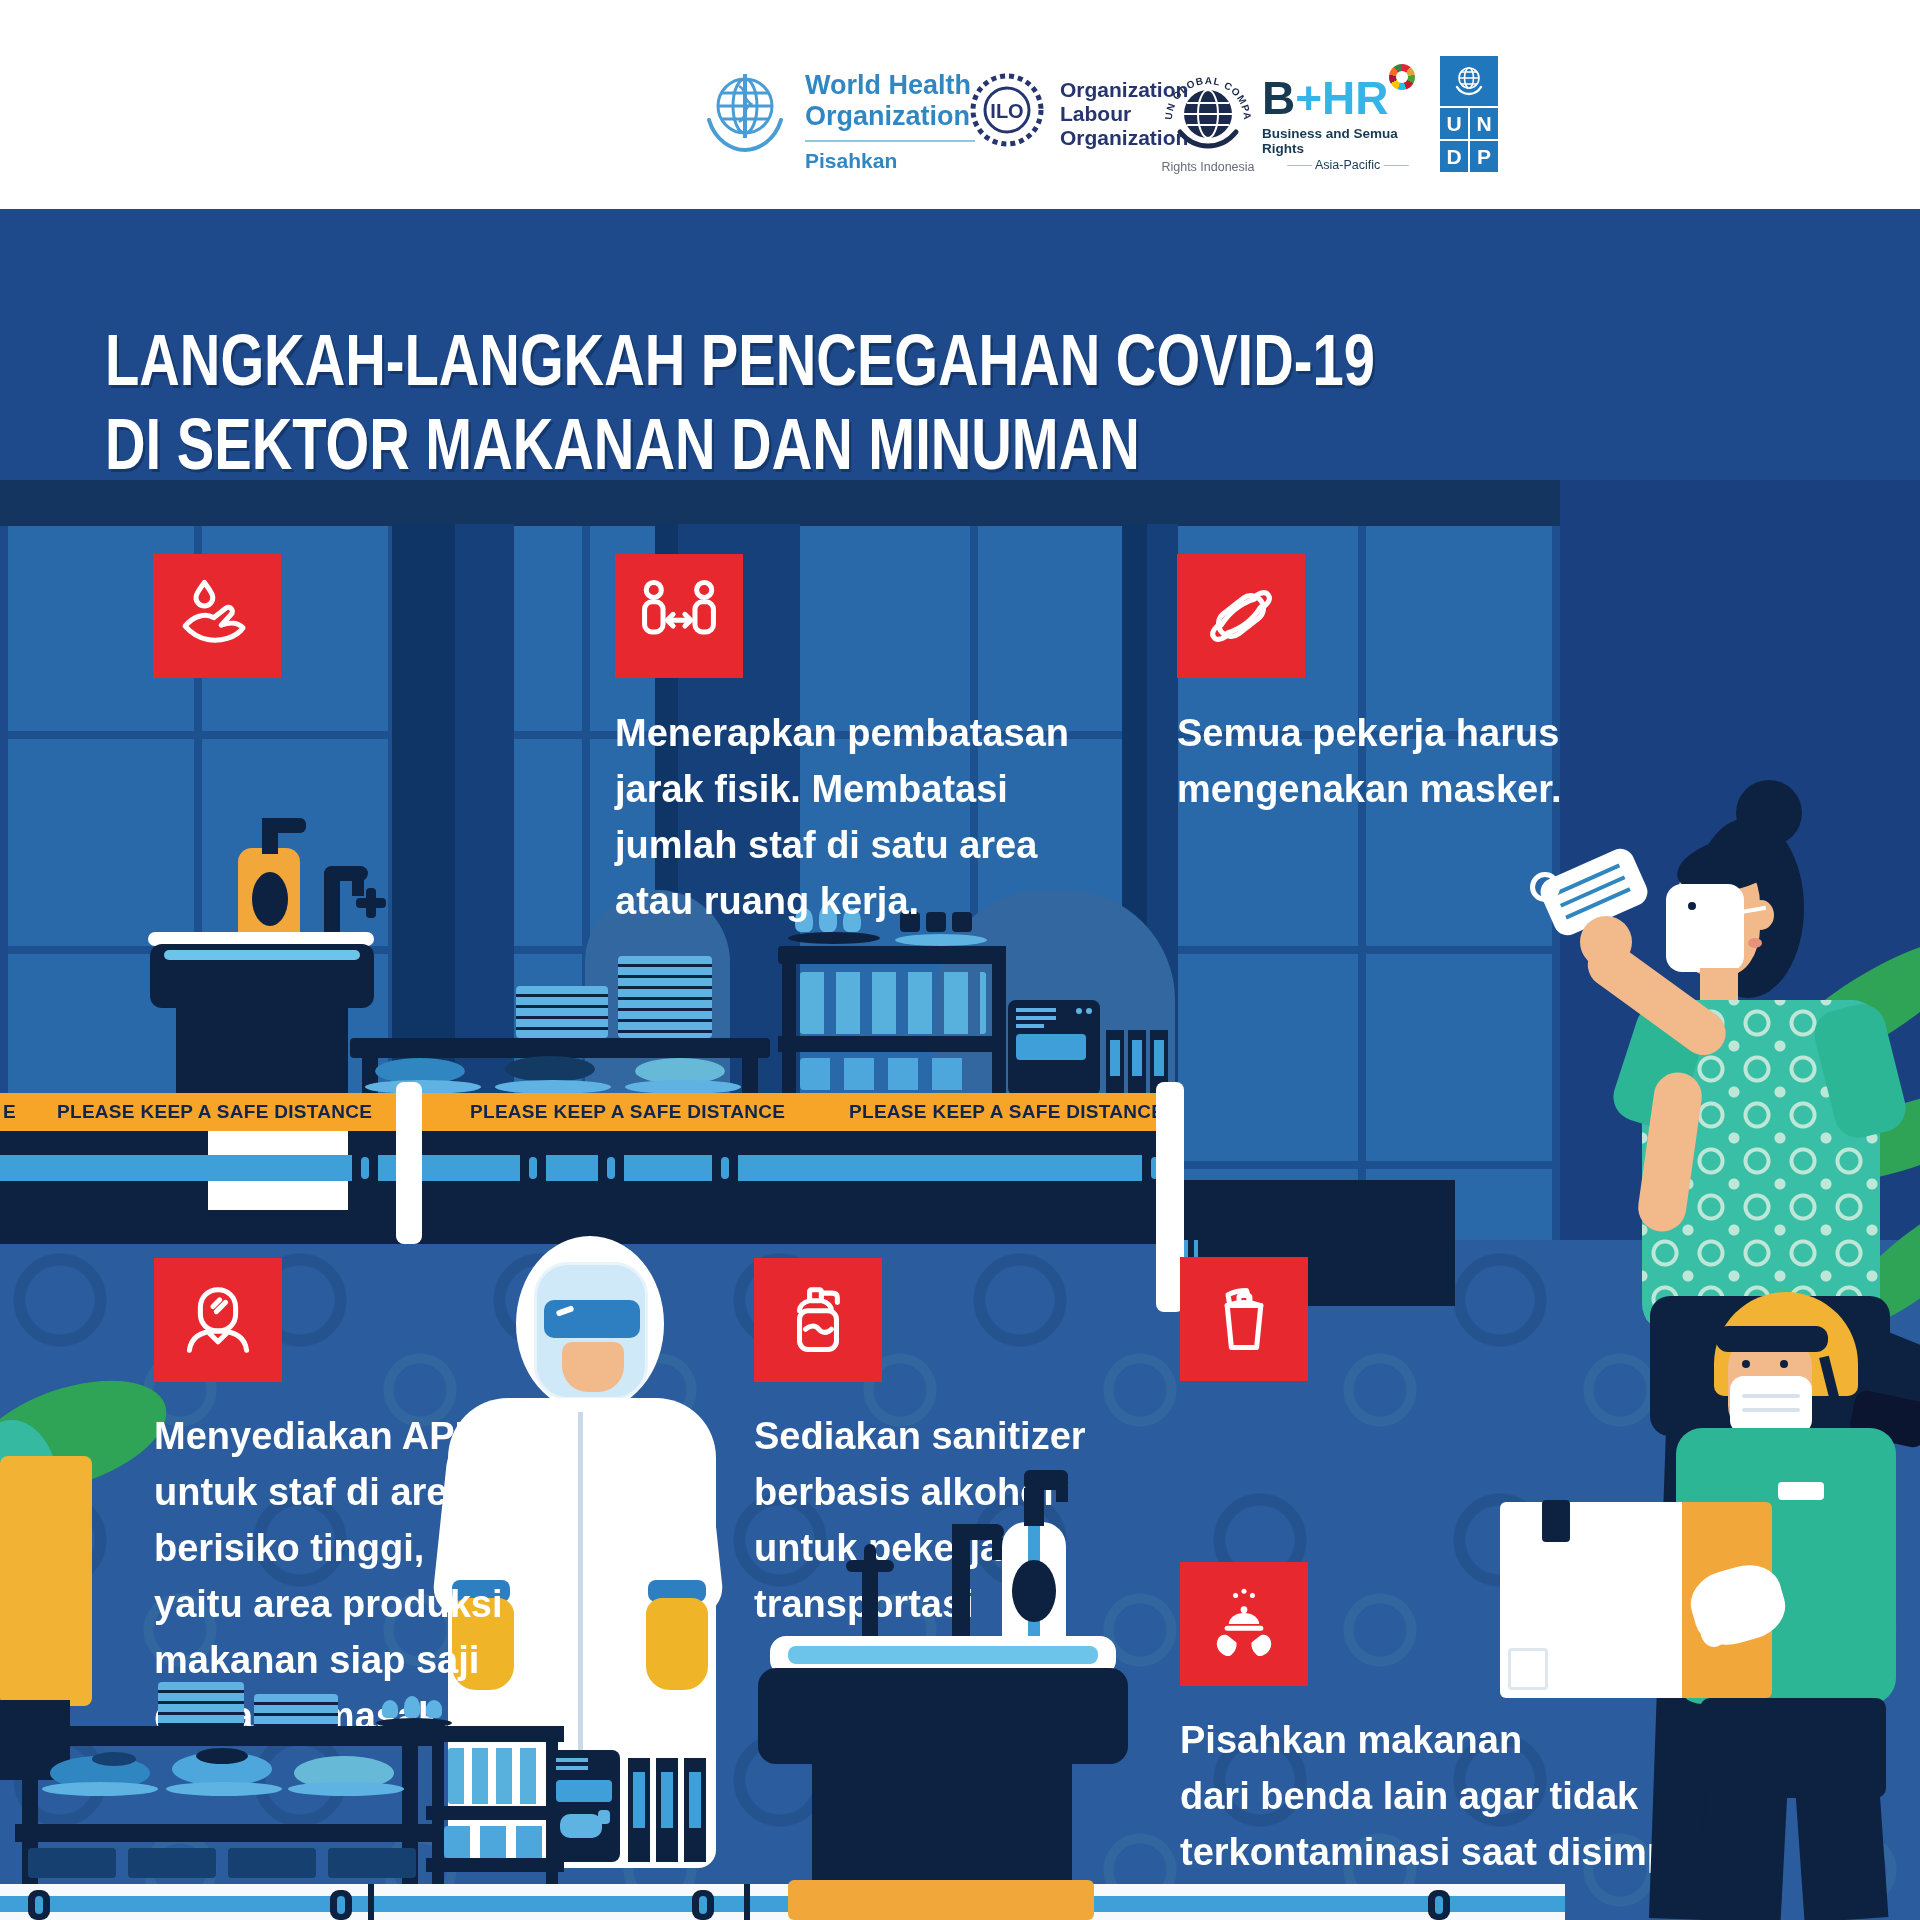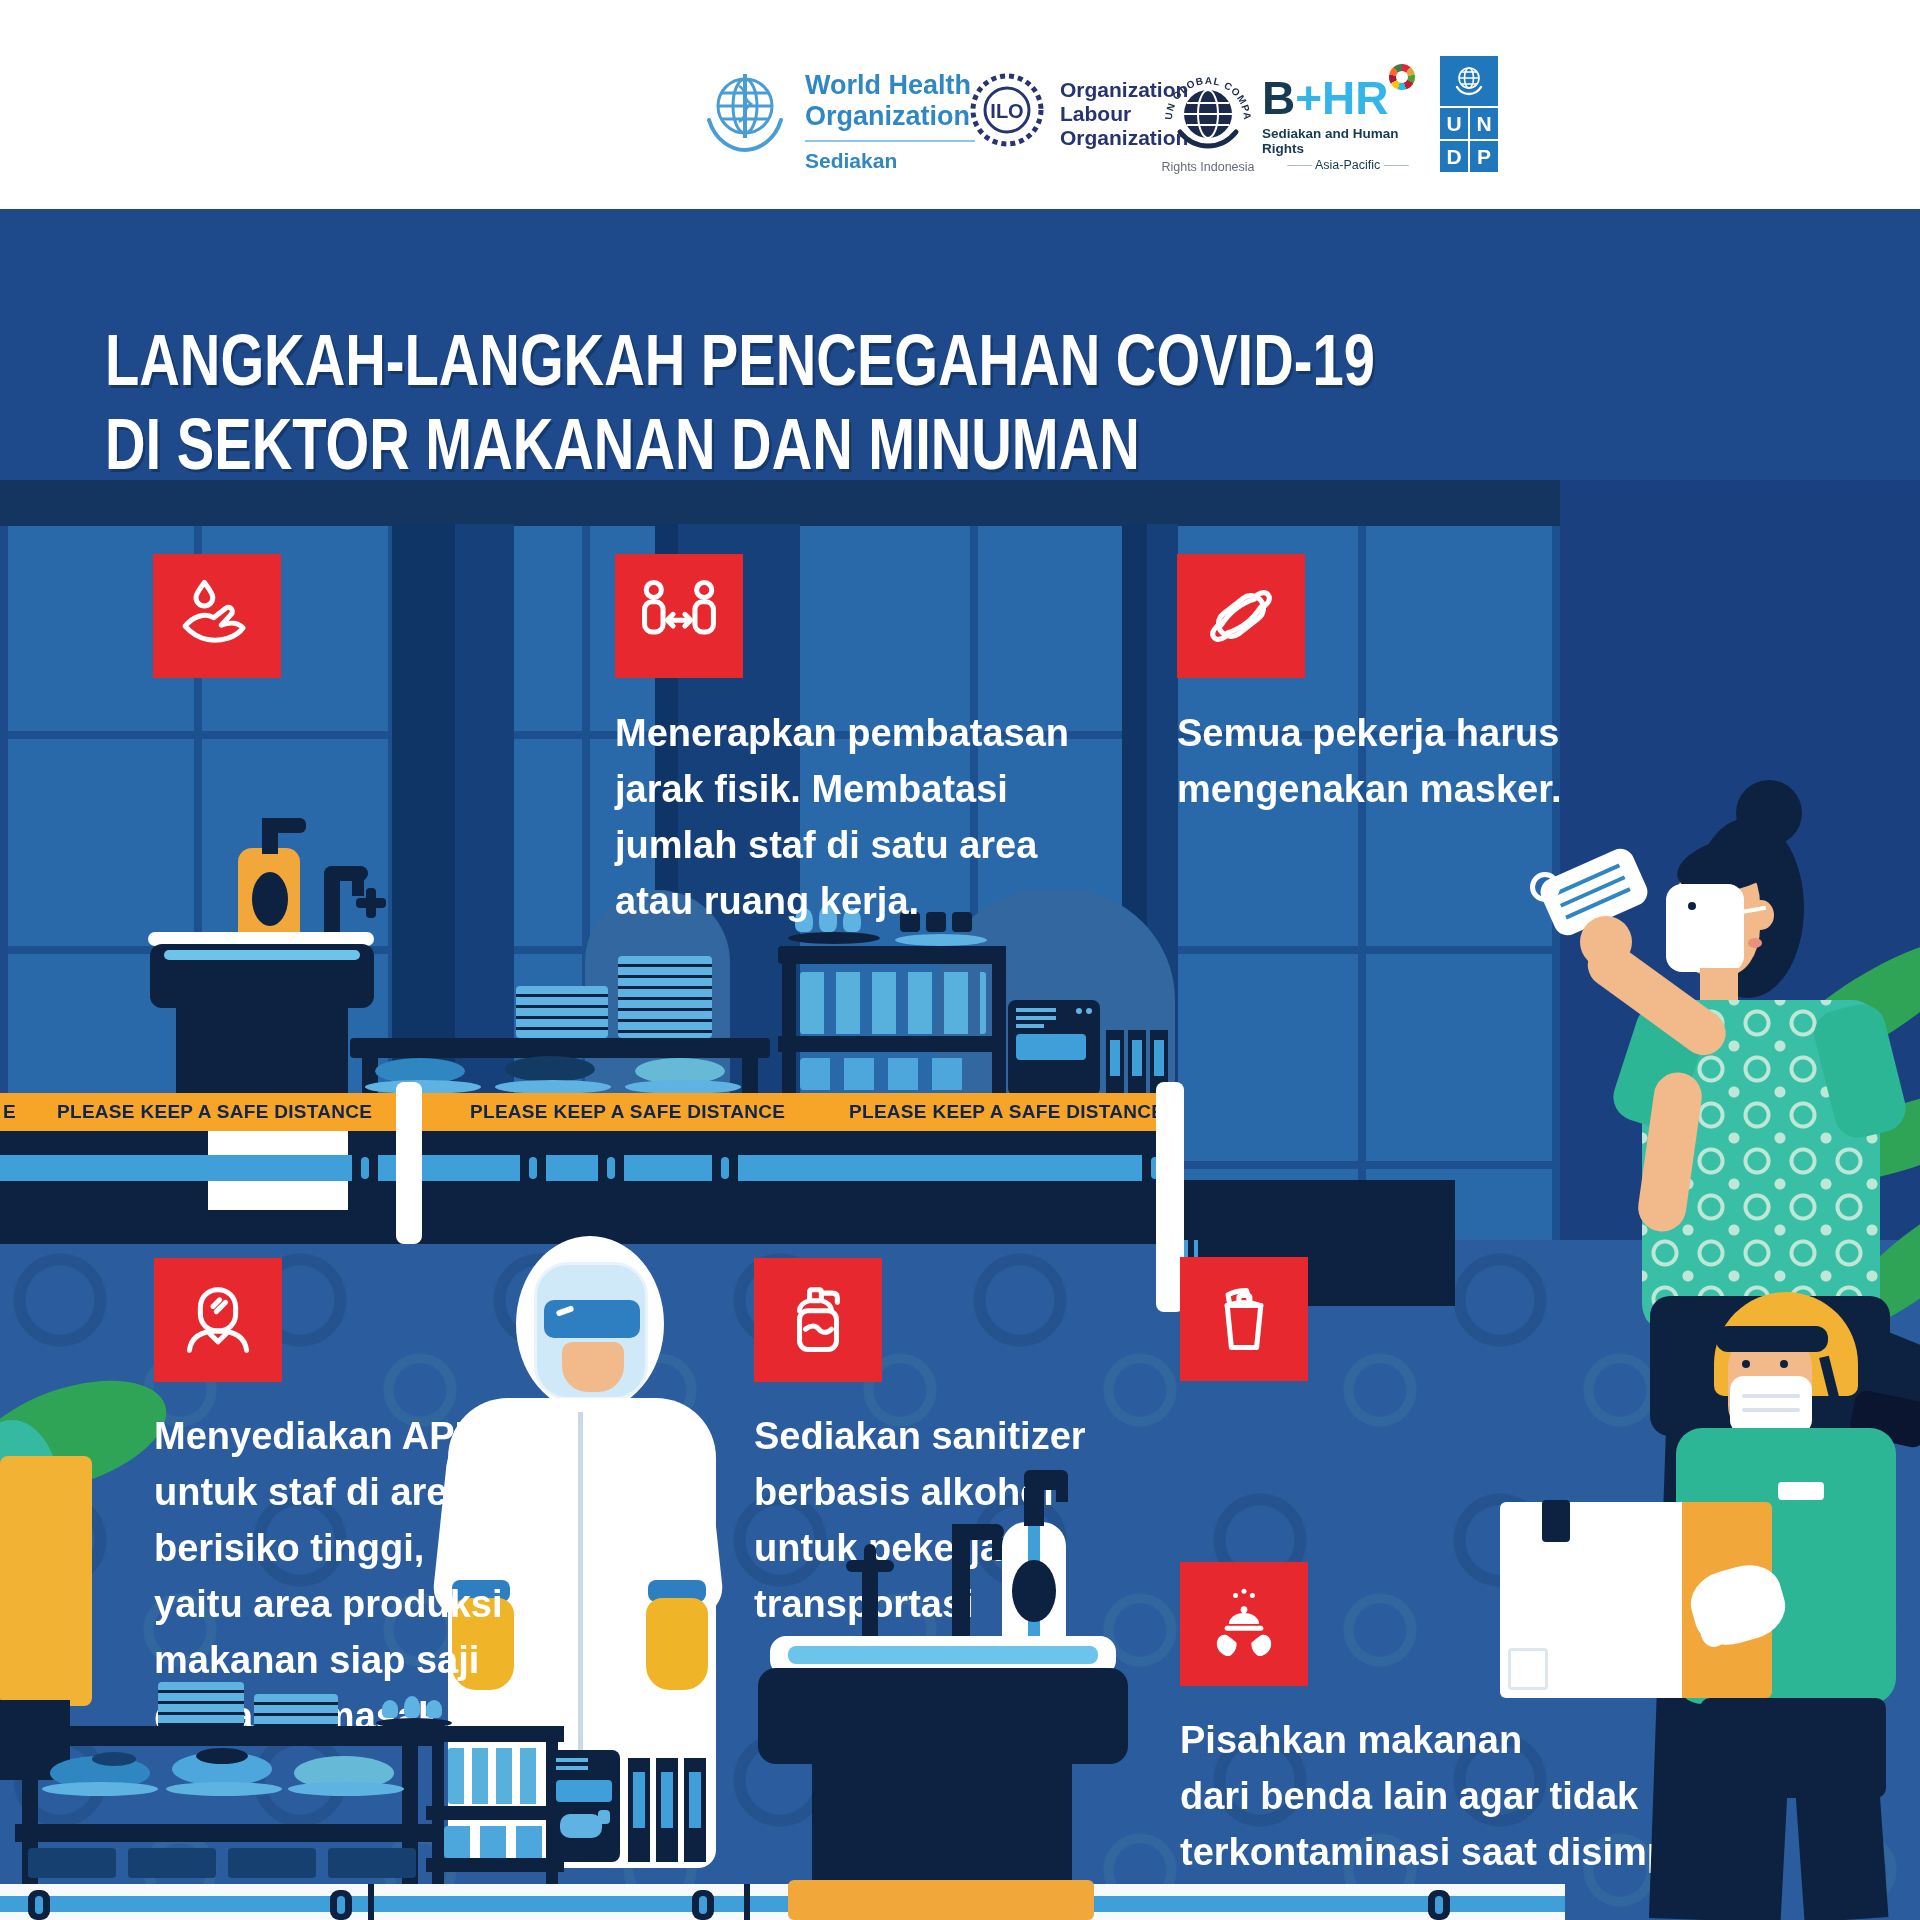--- a/index.html
+++ b/index.html
@@ -435,21 +435,21 @@
         <path d="M23 44h54M27 31h46M27 57h46"></path>
         <path d="M50 12v64" stroke-width="4"></path>
         <path d="M44 24c10 6 2 12 12 18c-10 6-2 12-12 18" stroke-width="2.5"></path>
         <path d="M14 58c6 20 22 30 36 30c14 0 30-10 36-30" stroke-width="4" stroke-linecap="round"></path>
       </svg>
     </div>
     <div class="abs" style="left:805px;top:66px;width:200px;">
       <div class="who-blue" style="font-size:27px;font-weight:bold;line-height:31px;">World Health</div>
       <div class="who-blue" style="font-size:27px;font-weight:bold;line-height:31px;">Organization</div>
       <div style="width:170px;height:2px;background:#8ec6e8;margin-top:8px;"></div>
-      <div class="who-blue" style="font-size:21px;font-weight:bold;margin-top:7px;">Sediakan</div>
+      <div class="who-blue" style="font-size:21px;font-weight:bold;margin-top:7px;">Pisahkan</div>
     </div>
 
     <div class="abs" style="left:963px;top:62px;">
       <svg width="88" height="88" viewBox="0 0 88 88" fill="none" stroke="#26356f">
         <circle cx="44" cy="44" r="34" stroke-width="5" stroke-dasharray="5 4"></circle>
         <circle cx="44" cy="44" r="22" stroke-width="3"></circle>
         <text x="44" y="52" text-anchor="middle" font-size="20" font-weight="bold" fill="#26356f" stroke="none">ILO</text>
       </svg>
     </div>
     <div class="abs" style="left:1060px;top:74px;">
@@ -474,21 +474,21 @@
       <div style="position:absolute;left:-10px;top:102px;width:120px;text-align:center;font-size:12.5px;color:#666c78;">Rights Indonesia</div>
     </div>
 
     <div class="abs" style="left:1262px;top:70px;width:160px;">
       <div style="position:relative;display:inline-block;font-size:46px;font-weight:900;line-height:48px;">
         <span class="bhr-dark">B</span><span class="bhr-blue">+</span><span class="bhr-blue">HR</span>
         <span style="position:absolute;right:-26px;top:-10px;width:26px;height:26px;border-radius:50%;background:conic-gradient(#e5243b 0 40deg,#dda63a 40deg 80deg,#4c9f38 80deg 120deg,#c5192d 120deg 160deg,#26bde2 160deg 200deg,#fcc30b 200deg 240deg,#a21942 240deg 280deg,#fd6925 280deg 320deg,#3f7e44 320deg 360deg);">
           <span style="position:absolute;left:7px;top:7px;width:12px;height:12px;border-radius:50%;background:#fff;"></span>
         </span>
       </div>
-      <div class="bhr-dark" style="font-size:13.5px;font-weight:bold;margin-top:4px;">Sediakan and Human Rights</div>
+      <div class="bhr-dark" style="font-size:13.5px;font-weight:bold;margin-top:4px;">Business and Semua Rights</div>
       <div class="bhr-dark" style="font-size:12.5px;margin-top:2px;text-align:center;width:172px;">
         <span style="color:#9fb3c8;">——</span> <span>Asia-Pacific</span> <span style="color:#9fb3c8;">——</span>
       </div>
     </div>
 
     <div class="abs" style="left:1440px;top:52px;width:58px;">
       <div style="width:58px;height:50px;background:#2077bc;display:flex;align-items:center;justify-content:center;">
         <svg width="40" height="40" viewBox="0 0 40 40" fill="none" stroke="#fff" stroke-width="1.6">
           <circle cx="20" cy="17" r="10"></circle>
             <ellipse cx="20" cy="17" rx="4.5" ry="10"></ellipse>

